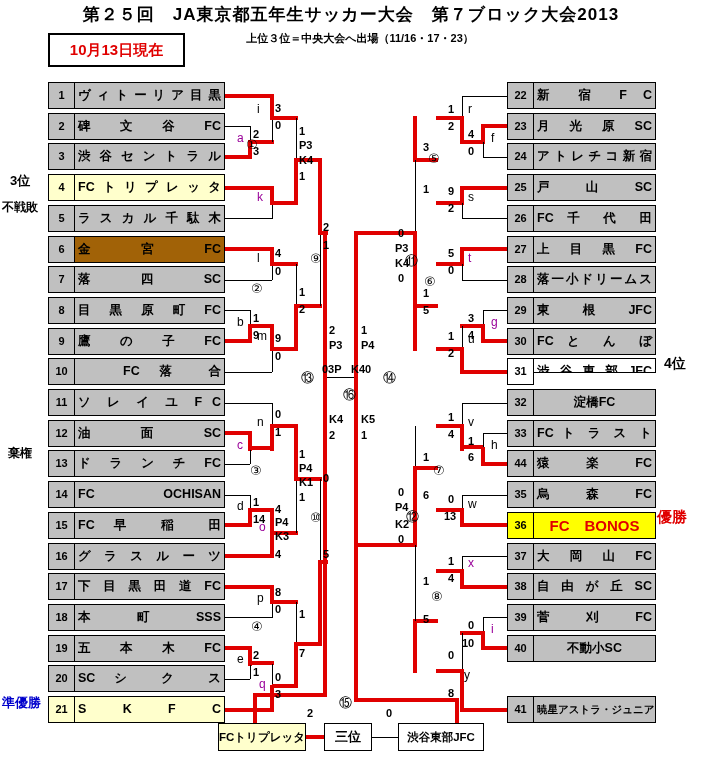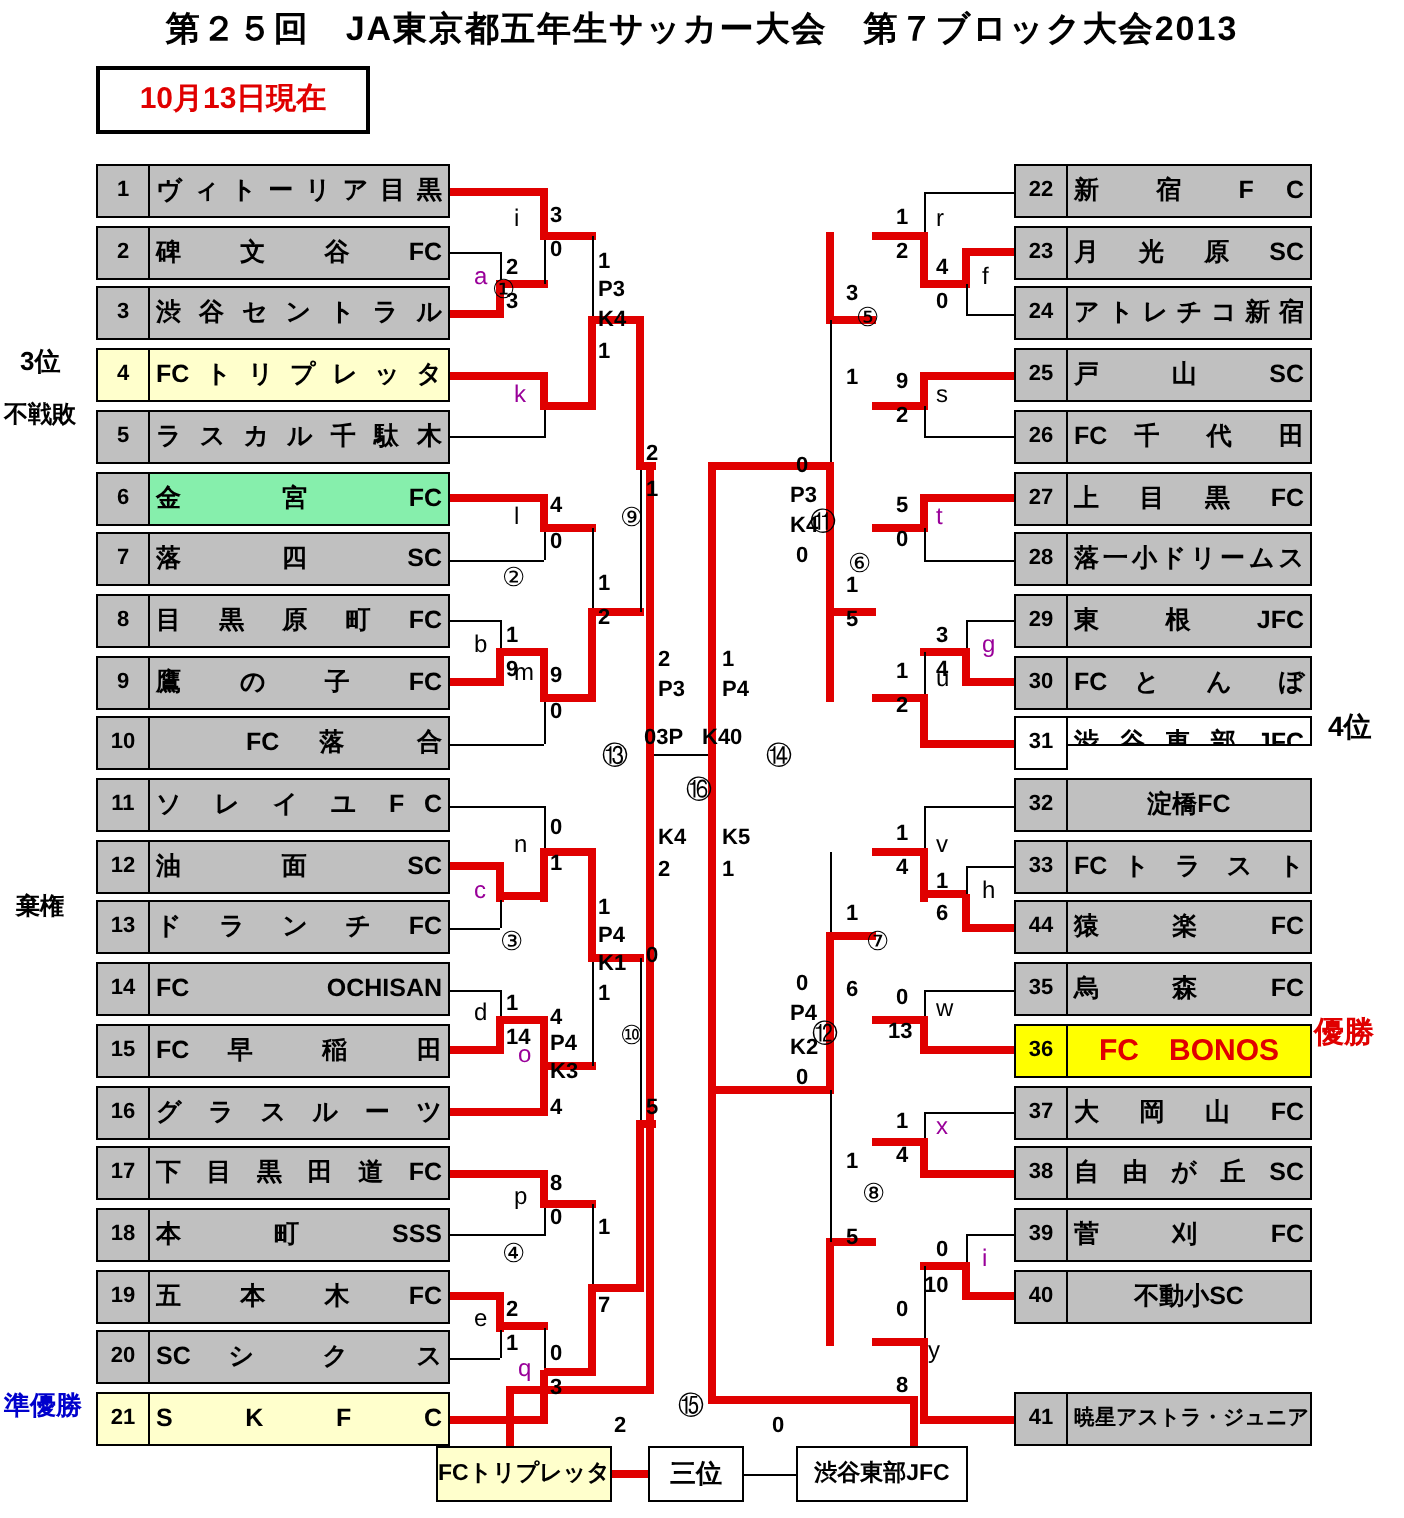--- a/index.html
+++ b/index.html
@@ -20,20 +20,21 @@
   .tpbox { position:absolute; border:1px solid #000; text-align:center; font-size:11.5px; font-weight:bold; background:#fff; }
 </style>
 </head>
 <body>
 
 <div class="abs" id="title">第２５回　JA東京都五年生サッカー大会　第７ブロック大会2013</div>
 <div class="abs" id="datebox">
   <span style="color:#e00000;">10月13日現在</span>
 </div>
 <div class="abs" id="subtitle">
+  <div>上位３位＝中央大会へ出場（11/16・17・23）</div>
 </div>
 
 <div id="lines">
     <div class="ln" style="left: 225px; top: 126px; width: 25px; height: 1px; background: rgb(0, 0, 0);"></div>
     <div class="ln" style="left: 225px; top: 218px; width: 47px; height: 1px; background: rgb(0, 0, 0);"></div>
     <div class="ln" style="left: 225px; top: 280px; width: 47px; height: 1px; background: rgb(0, 0, 0);"></div>
     <div class="ln" style="left: 225px; top: 310px; width: 25px; height: 1px; background: rgb(0, 0, 0);"></div>
     <div class="ln" style="left: 225px; top: 372px; width: 47px; height: 1px; background: rgb(0, 0, 0);"></div>
     <div class="ln" style="left: 225px; top: 403px; width: 47px; height: 1px; background: rgb(0, 0, 0);"></div>
     <div class="ln" style="left: 225px; top: 464px; width: 25px; height: 1px; background: rgb(0, 0, 0);"></div>
@@ -196,21 +197,21 @@
     <div class="abs namecell" style="left: 74px; top: 82px; width: 151px; height: 27px; line-height: 25px; background: rgb(192, 192, 192);">ヴィトーリア目黒</div>
     <div class="abs numcell" style="left: 48px; top: 113px; width: 27px; height: 27px; line-height: 25px; background: rgb(192, 192, 192);">2</div>
     <div class="abs namecell" style="left: 74px; top: 113px; width: 151px; height: 27px; line-height: 25px; background: rgb(192, 192, 192);">碑 文 谷 FC</div>
     <div class="abs numcell" style="left: 48px; top: 143px; width: 27px; height: 27px; line-height: 25px; background: rgb(192, 192, 192);">3</div>
     <div class="abs namecell" style="left: 74px; top: 143px; width: 151px; height: 27px; line-height: 25px; background: rgb(192, 192, 192);">渋谷セントラル</div>
     <div class="abs numcell" style="left: 48px; top: 174px; width: 27px; height: 27px; line-height: 25px; background: rgb(255, 255, 204);">4</div>
     <div class="abs namecell" style="left: 74px; top: 174px; width: 151px; height: 27px; line-height: 25px; background: rgb(255, 255, 204);">FCトリプレッタ</div>
     <div class="abs numcell" style="left: 48px; top: 205px; width: 27px; height: 27px; line-height: 25px; background: rgb(192, 192, 192);">5</div>
     <div class="abs namecell" style="left: 74px; top: 205px; width: 151px; height: 27px; line-height: 25px; background: rgb(192, 192, 192);">ラスカル千駄木</div>
     <div class="abs numcell" style="left: 48px; top: 236px; width: 27px; height: 27px; line-height: 25px; background: rgb(192, 192, 192);">6</div>
-    <div class="abs namecell" style="left: 74px; top: 236px; width: 151px; height: 27px; line-height: 25px; background: #86efac;">金 宮 FC</div>
+    <div class="abs namecell" style="left: 74px; top: 236px; width: 151px; height: 27px; line-height: 25px; background: #a16207;">金 宮 FC</div>
     <div class="abs numcell" style="left: 48px; top: 266px; width: 27px; height: 27px; line-height: 25px; background: rgb(192, 192, 192);">7</div>
     <div class="abs namecell" style="left: 74px; top: 266px; width: 151px; height: 27px; line-height: 25px; background: rgb(192, 192, 192);">落 四 SC</div>
     <div class="abs numcell" style="left: 48px; top: 297px; width: 27px; height: 27px; line-height: 25px; background: rgb(192, 192, 192);">8</div>
     <div class="abs namecell" style="left: 74px; top: 297px; width: 151px; height: 27px; line-height: 25px; background: rgb(192, 192, 192);">目 黒 原 町 FC</div>
     <div class="abs numcell" style="left: 48px; top: 328px; width: 27px; height: 27px; line-height: 25px; background: rgb(192, 192, 192);">9</div>
     <div class="abs namecell" style="left: 74px; top: 328px; width: 151px; height: 27px; line-height: 25px; background: rgb(192, 192, 192);">鷹 の 子 FC</div>
     <div class="abs numcell" style="left: 48px; top: 358px; width: 27px; height: 27px; line-height: 25px; background: rgb(192, 192, 192);">10</div>
     <div class="abs namecell" style="left: 74px; top: 358px; width: 151px; height: 27px; line-height: 25px; background: rgb(192, 192, 192); padding-left: 48px;">FC 落 合</div>
     <div class="abs numcell" style="left: 48px; top: 389px; width: 27px; height: 27px; line-height: 25px; background: rgb(192, 192, 192);">11</div>
     <div class="abs namecell" style="left: 74px; top: 389px; width: 151px; height: 27px; line-height: 25px; background: rgb(192, 192, 192);">ソ レ イ ユ F C</div>

